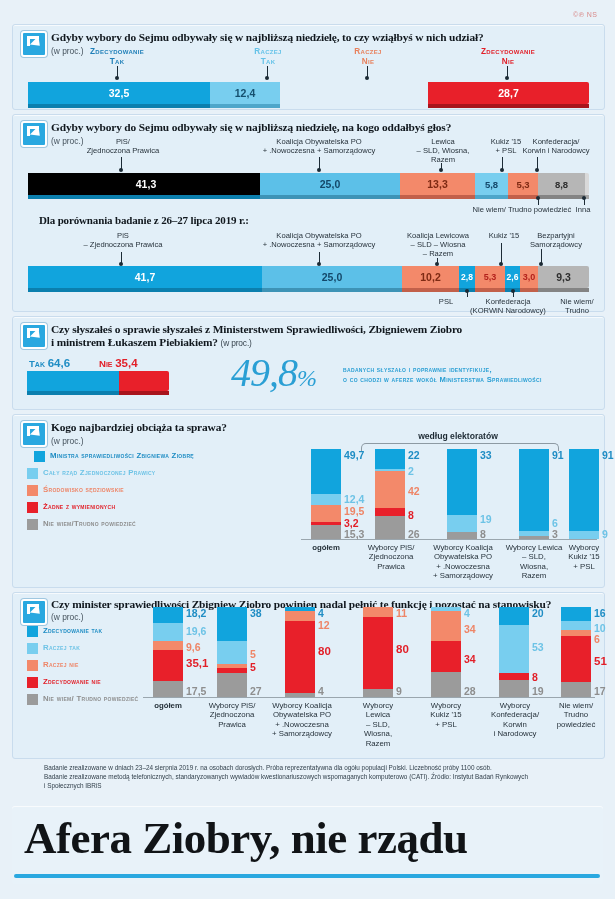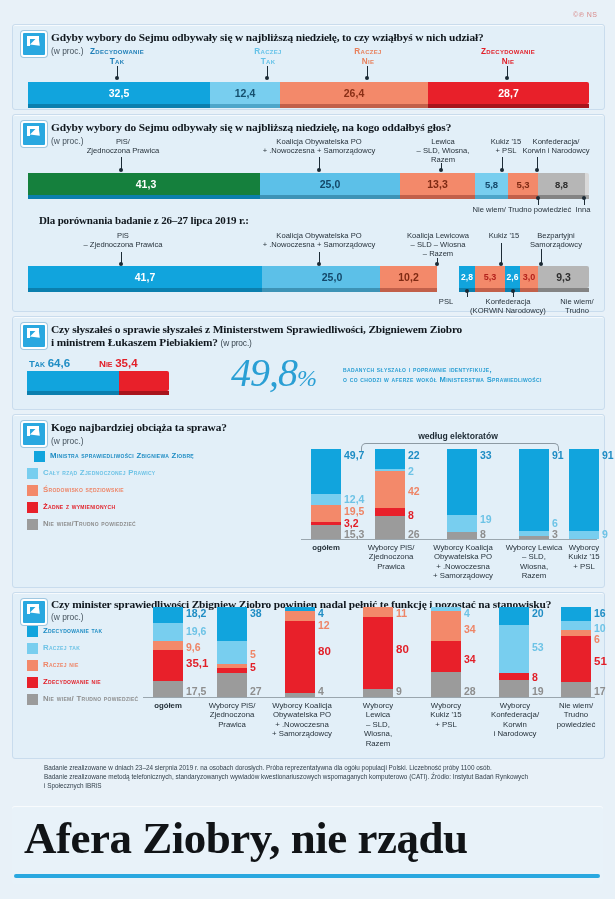--- a/index.html
+++ b/index.html
@@ -221,24 +221,20 @@
     <div class="dot" style="left:492px;top:51px;"></div>
 
     <div class="hbar" style="left:15px;top:57px;width:561px;">
       <div class="seg" style="left:0px;width:182px;background:#11a4dd;color:#fff;">
         <span>32,5</span>
           <span class="shadow" style="background:#0b7fae;"></span>
       </div>
       <div class="seg" style="left:182px;width:70px;background:#78ceef;color:#15506e;">
         <span>12,4</span>
           <span class="shadow" style="background:#4da6ca;"></span>
-      </div>
-      <div class="seg" style="left:252px;width:148px;background:#f3896a;color:#8a2f16;">
-        <span>26,4</span>
-          <span class="shadow" style="background:#c2604a;"></span>
       </div>
       <div class="seg" style="left:400px;width:161px;background:#e8202a;color:#fff;border-radius:0 2px 2px 0;">
         <span>28,7</span>
           <span class="shadow" style="background:#a8141c;"></span>
       </div>
     </div>
   </div>
 
   <div class="panel" style="left:12px;top:114px;width:591px;height:196px;">
     <div class="qmark" style="left:8px;top:6px;"></div>
@@ -266,21 +262,21 @@
     <div class="lead" style="left:306px;top:42px;height:12px;"></div>
     <div class="dot" style="left:304px;top:53px;"></div>
     <div class="lead" style="left:428px;top:48px;height:6px;"></div>
     <div class="dot" style="left:426px;top:53px;"></div>
     <div class="lead" style="left:489px;top:42px;height:12px;"></div>
     <div class="dot" style="left:487px;top:53px;"></div>
     <div class="lead" style="left:524px;top:42px;height:12px;"></div>
     <div class="dot" style="left:522px;top:53px;"></div>
 
     <div class="hbar" style="left:15px;top:58px;width:561px;">
-      <div class="seg" style="left:0px;width:236px;background:#15803d;color:#fff;">
+      <div class="seg" style="left:0px;width:236px;background:#000000;color:#fff;">
         <span>41,3</span>
           <span class="shadow" style="background:#0b7fae;"></span>
       </div>
       <div class="seg" style="left:232px;width:140px;background:#5cc0e8;color:#14486a;">
         <span>25,0</span>
           <span class="shadow" style="background:#3d93b6;"></span>
       </div>
       <div class="seg" style="left:372px;width:75px;background:#f3896a;color:#7e2a13;">
         <span>13,3</span>
           <span class="shadow" style="background:#c2604a;"></span>
@@ -344,21 +340,21 @@
 
     <div class="hbar" style="left:15px;top:151px;width:561px;">
       <div class="seg" style="left:0px;width:234px;background:#11a4dd;color:#fff;">
         <span>41,7</span>
           <span class="shadow" style="background:#0b7fae;"></span>
       </div>
       <div class="seg" style="left:234px;width:140px;background:#5cc0e8;color:#14486a;">
         <span>25,0</span>
           <span class="shadow" style="background:#3d93b6;"></span>
       </div>
-      <div class="seg" style="left:352px;width:57px;background:#f3896a;color:#7e2a13;">
+      <div class="seg" style="left:374px;width:57px;background:#f3896a;color:#7e2a13;">
         <span>10,2</span>
           <span class="shadow" style="background:#c2604a;"></span>
       </div>
       <div class="seg" style="left:431px;width:16px;background:#11a4dd;color:#fff;font-size:8.5px;">
         <span>2,8</span>
           <span class="shadow" style="background:#0b7fae;"></span>
       </div>
       <div class="seg" style="left:447px;width:30px;background:#f3896a;color:#b3221c;font-size:9px;">
         <span>5,3</span>
           <span class="shadow" style="background:#c2604a;"></span>

